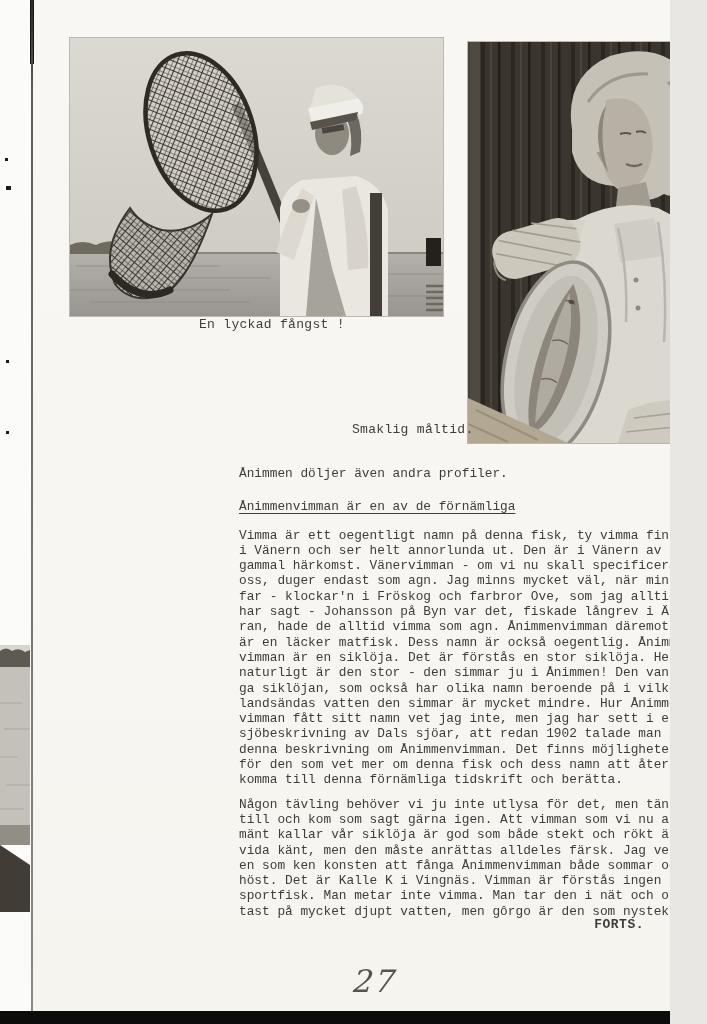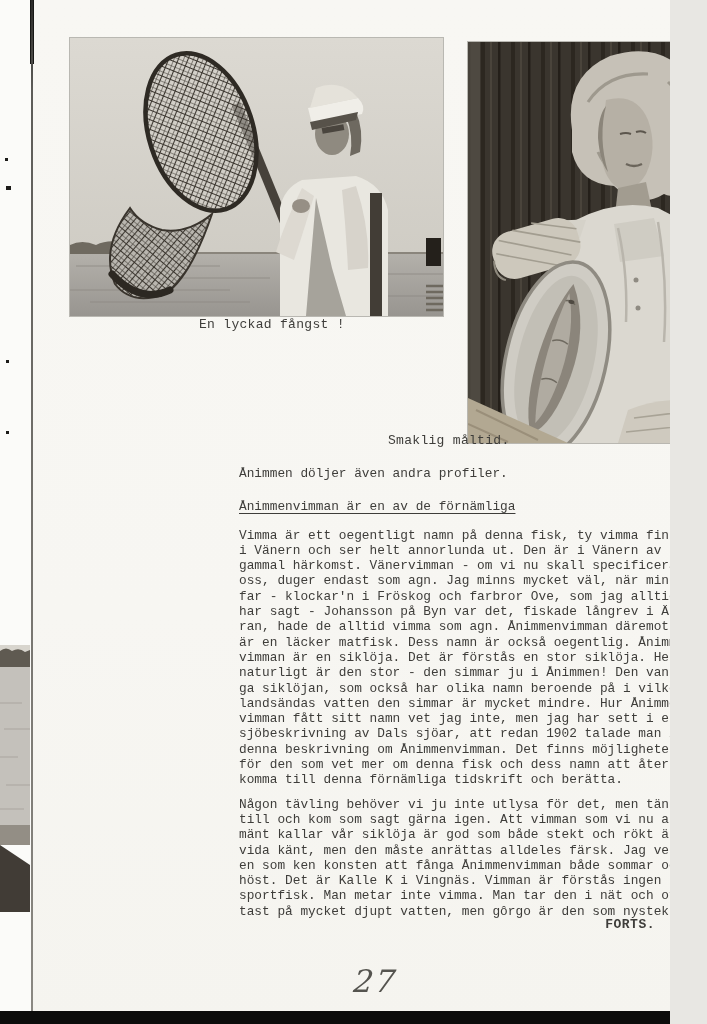--- a/index.html
+++ b/index.html
@@ -24,28 +24,28 @@
   .edge-photo { position:absolute; left:0; top:645px; width:30px; height:270px; }
   
   .photo { position:absolute; outline:1px solid rgba(70,65,58,.35); }
   .photo-left  { left:70px;  top:38px; width:373px; height:278px; }
   .photo-right { left:468px; top:42px; width:239px; height:401px; }
   .photo svg { display:block; width:100%; height:100%; }
   
   .type { font-family:"Liberation Mono","DejaVu Sans Mono",monospace; color:#3e3d3a; }
   .caption { position:absolute; font-size:13px; letter-spacing:.3px; white-space:pre; }
   .caption-left  { left:199px; top:317px; }
-  .caption-right { left:352px; top:433px;margin-left:36px; }
+  .caption-right { left:352px; top:422px; }
   .article { position:absolute; left:239px; top:466px; width:470px; font-size:12.8px; line-height:15.3px; }
   .article .line { white-space:pre; }
   .article .heading { margin-top:18px; display:inline-block; white-space:pre;
     text-decoration:underline; text-underline-offset:3px; text-decoration-thickness:1.2px; }
   .article .para { margin-top:13px; white-space:pre; }
   .article .para2 { margin-top:9px; }
-  .forts { position:absolute; right:15px; top:917px; font-size:13px; font-weight:bold; letter-spacing:.5px; }
+  .forts { position:absolute; right:26px; top:917px; font-size:13px; font-weight:bold; letter-spacing:.5px; }
   .page-number { position:absolute; left:354px; top:963px; font-family:"DejaVu Serif","Liberation Serif",serif;
     font-style:italic; font-weight:300; font-size:31px; color:#55544f; letter-spacing:2px; transform:skewX(-6deg); }
   .bottom-bar { position:absolute; left:0; top:1011px; width:707px; height:13px; background:#0c0c0b; }
 </style>
 </head>
 <body>
 
 <div class="page">
 
   <div class="gutter"></div>

